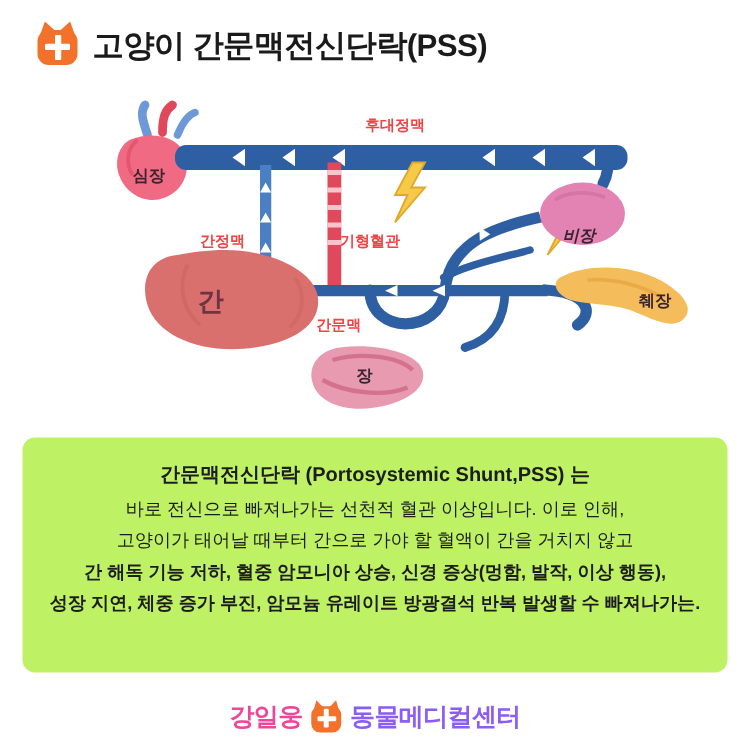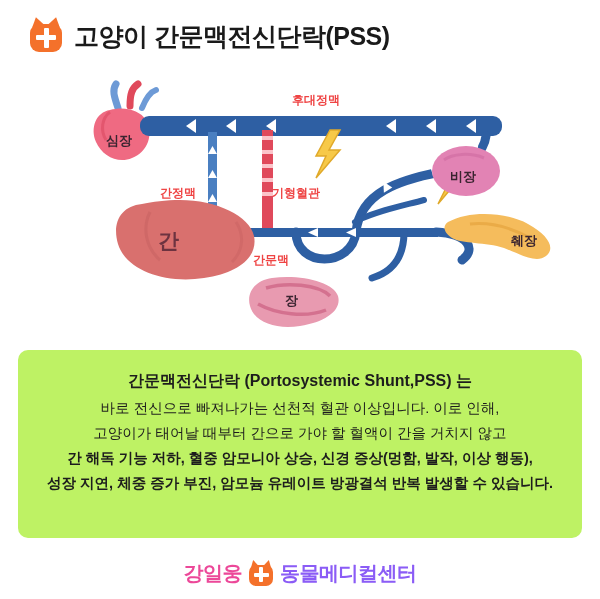--- a/index.html
+++ b/index.html
@@ -275,32 +275,32 @@
         <path d="M258 232 C276 242, 306 246, 326 238" stroke="#d4718f" stroke-width="3.5" fill="none"></path>
       </g>
     </svg>
 
     <div class="diagram-label" style="left:292px; top:20px;">후대정맥</div>
     <div class="diagram-label" style="left:160px; top:113px;">간정맥</div>
     <div class="diagram-label" style="left:272px; top:113px;">기형혈관</div>
     <div class="diagram-label" style="left:253px; top:180px;">간문맥</div>
 
     <div class="organ-label" style="left:106px; top:60px;">심장</div>
-    <div class="organ-label" style="left:450px; top:96px;">비장</div>
+    <div class="organ-label" style="left:450px; top:108px;font-style:italic;">비장</div>
     <div class="organ-label" style="left:511px; top:160px;">췌장</div>
     <div class="organ-label big" style="left:158px; top:155px;">간</div>
     <div class="organ-label" style="left:285px; top:220px;">장</div>
   </div>
 
   <div class="panel">
     <div class="line lead">간문맥전신단락 (Portosystemic Shunt,PSS) 는</div>
     <div class="line">바로 전신으로 빠져나가는 선천적 혈관 이상입니다. 이로 인해,</div>
     <div class="line">고양이가 태어날 때부터 간으로 가야 할 혈액이 간을 거치지 않고</div>
     <div class="line strong">간 해독 기능 저하, 혈중 암모니아 상승, 신경 증상(멍함, 발작, 이상 행동),</div>
-    <div class="line strong">성장 지연, 체중 증가 부진, 암모늄 유레이트 방광결석 반복 발생할 수 있습니다.</div>
+    <div class="line strong">성장 지연, 체중 증가 부진, 암모늄 유레이트 방광결석 반복 발생할 수 빠져나가는.</div>
   </div>
 
   <div class="footer">
     <span class="footer-text">강일웅</span>
     <span class="cross-badge">
       <span class="ear-l"></span>
       <span class="ear-r"></span>
       <span class="body"></span>
       <span class="bar-h"></span>
       <span class="bar-v"></span>

